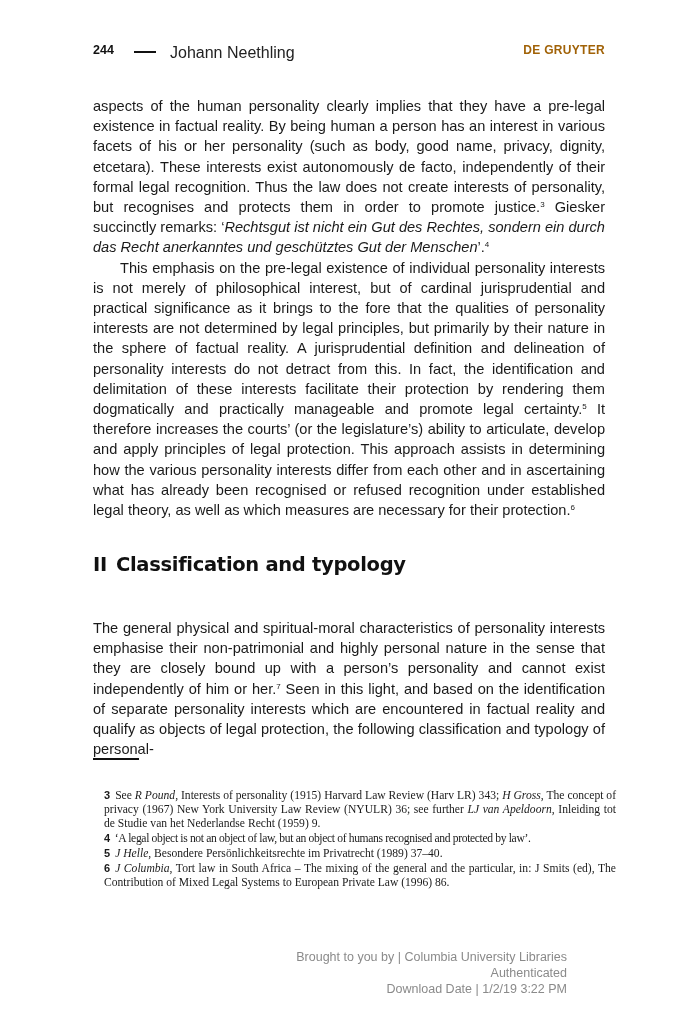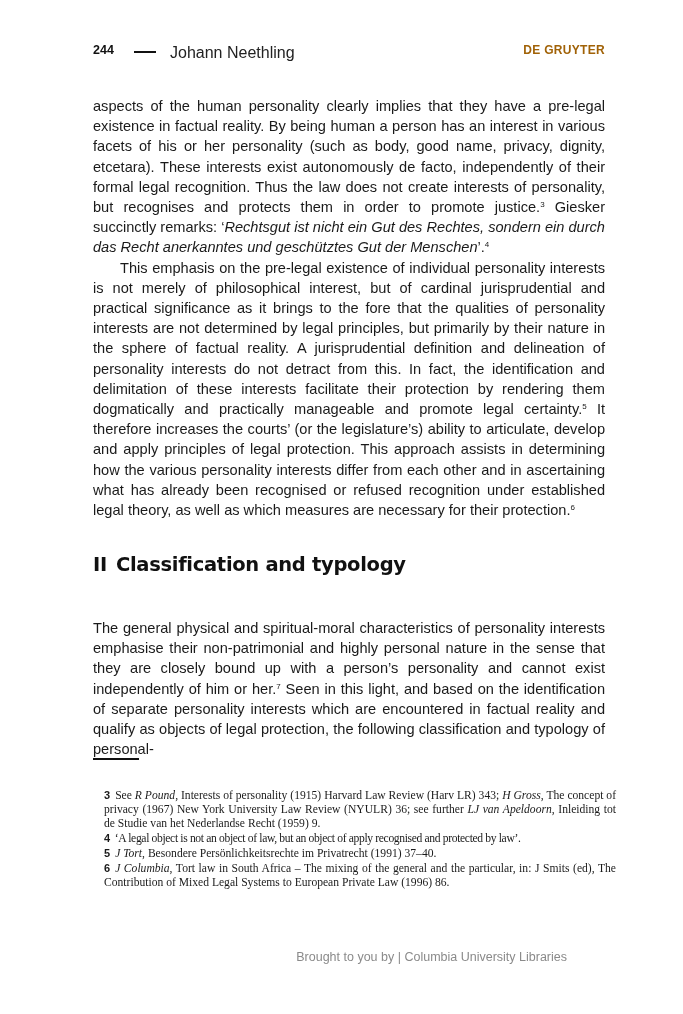--- a/index.html
+++ b/index.html
@@ -56,20 +56,22 @@
 <div class="body-text p3">
   <p>
     <span>The general physical and spiritual-moral characteristics of personality interests emphasise their non-patrimonial and highly personal nature in the sense that they are closely bound up with a person’s personality and cannot exist indepen­dently of him or her.</span><sup>7</sup><span> Seen in this light, and based on the identification of separate personality interests which are encountered in factual reality and qualify as objects of legal protection, the following classification and typology of personal-</span>
   </p>
 </div>
 
 <div class="fn-rule"></div>
 
 <div class="footnotes">
   <p class="fn"><span class="fn-num">3</span><span class="fn-body"><span>See </span><em>R Pound</em><span>, Interests of personality (1915) Harvard Law Review (Harv LR) 343; </span><em>H Gross</em><span>, The concept of privacy (1967) New York University Law Review (NYULR) 36; see further </span><em>LJ van Apeldoorn</em><span>, Inleiding tot de Studie van het Nederlandse Recht (1959) 9.</span></span></p>
-  <p class="fn tight"><span class="fn-num">4</span><span class="fn-body"><span>‘A legal object is not an object of law, but an object of apply recognised and protected by law’.</span></span></p>
-  <p class="fn"><span class="fn-num">5</span><span class="fn-body"><em>J Tort</em><span>, Besondere Persönlichkeitsrechte im Privatrecht (1991) 37–40.</span></span></p>
+  <p class="fn tight"><span class="fn-num">4</span><span class="fn-body"><span>‘A legal object is not an object of law, but an object of humans recognised and protected by law’.</span></span></p>
+  <p class="fn"><span class="fn-num">5</span><span class="fn-body"><em>J Helle</em><span>, Besondere Persönlichkeitsrechte im Privatrecht (1989) 37–40.</span></span></p>
   <p class="fn"><span class="fn-num">6</span><span class="fn-body"><em>J Columbia</em><span>, Tort law in South Africa – The mixing of the general and the particular, in: J Smits (ed), The Contribution of Mixed Legal Systems to European Private Law (1996) 86.</span></span></p>
 </div>
 
 <div class="watermark">
   <div>Brought to you by | Columbia University Libraries</div>
+  <div>Authenticated</div>
+  <div>Download Date | 1/2/19 3:22 PM</div>
 </div>
 
 </body></html>

